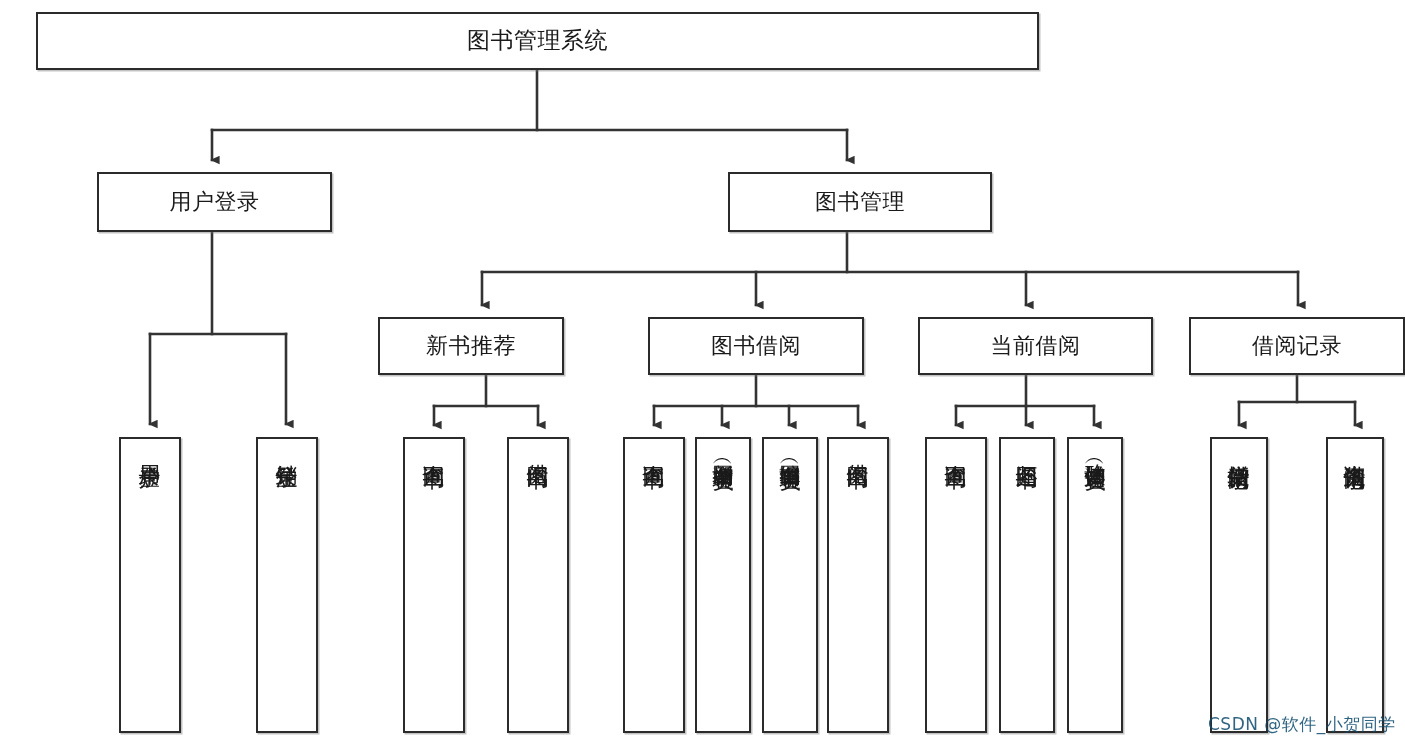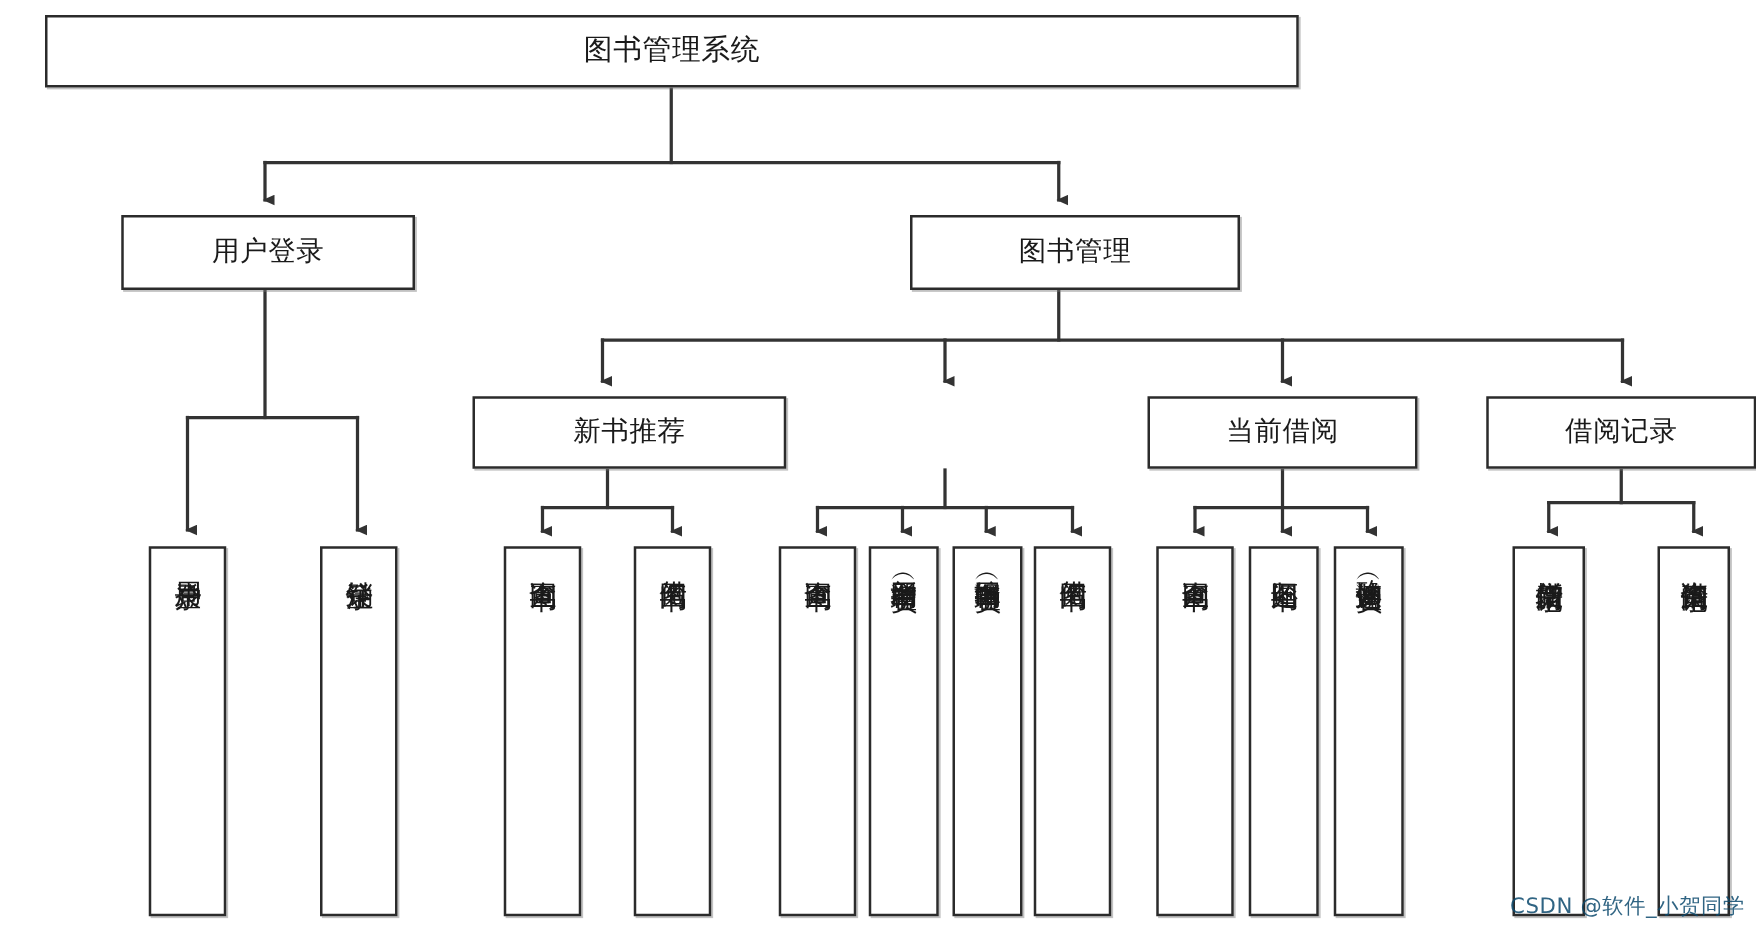--- a/index.html
+++ b/index.html
@@ -110,24 +110,27 @@
     <span class="lbl">图书管理系统</span>
   </div>
 
   <div class="node h-node" style="left:81px;top:172px;width:235px;height:60px;">
     <span class="lbl">用户登录</span>
   </div>
   <div class="node h-node" style="left:712px;top:172px;width:264px;height:60px;">
     <span class="lbl">图书管理</span>
   </div>
 
-  <div class="node h-node" style="left:362px;top:317px;width:251px;height:58px;">
+  <div class="node h-node" style="left:362px;top:317px;width:186px;height:58px;">
     <span class="lbl">新书推荐</span>
   </div>
-  <div class="node h-node" style="left:902px;top:317px;width:216px;height:58px;">
+  <div class="node h-node" style="left:632px;top:317px;width:216px;height:58px;">
+    <span class="lbl">图书借阅</span>
+  </div>
+  <div class="node h-node" style="left:902px;top:317px;width:235px;height:58px;">
     <span class="lbl">当前借阅</span>
   </div>
   <div class="node h-node" style="left:1173px;top:317px;width:216px;height:58px;">
     <span class="lbl">借阅记录</span>
   </div>
 
   <div class="node v-node" style="left:103px;top:437px;width:62px;height:296px;">
     <span class="lbl">用户登录</span>
   </div>
   <div class="node v-node" style="left:240px;top:437px;width:62px;height:296px;">

